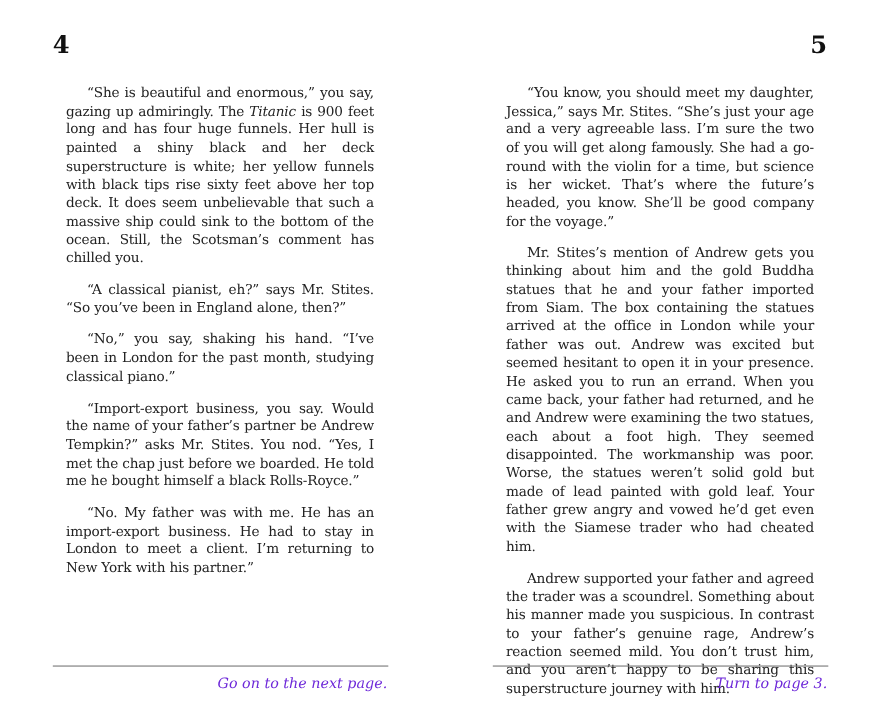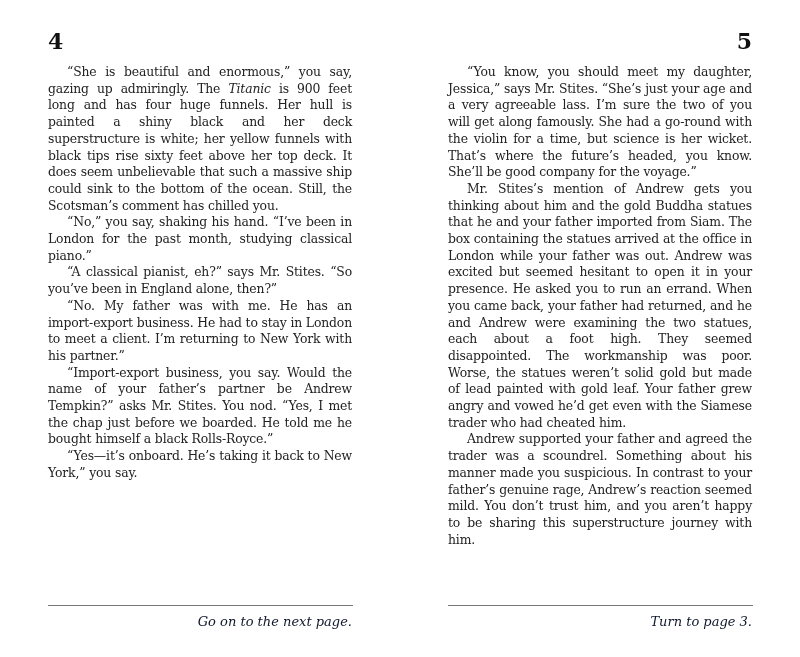--- a/index.html
+++ b/index.html
@@ -8,38 +8,37 @@
     .page { position: absolute; top: 0; width: 400px; height: 657px; }
     .page.left { left: 0; }
     .page.right { left: 400px; }
     .pnum { position: absolute; top: 28px; font-weight: bold; font-size: 22px;
             color: #111; font-family: "DejaVu Serif", serif; }
     .left .pnum { left: 48px; }
     .right .pnum { right: 48px; }
     .body { position: absolute; top: 64px; left: 48px; width: 304px;
             font-size: 12.4px; line-height: 16.7px; text-align: justify;
             letter-spacing: -0.15px; }
-    .body p { margin: 0; text-indent: 19px; }
+    .body p { margin: 12px; text-indent: 19px; }
     .rule { position: absolute; top: 605px; left: 48px; width: 305px; height: 0;
             border-top: 1px solid #777; }
     .foot { position: absolute; top: 614px; right: 48px; font-style: italic;
-            font-size: 13px; color: #0f172a; }
+            font-size: 13px; color: #6d28d9; }
   </style>
 </head>
 <body>
 
 <div class="page left">
   <div class="pnum">4</div>
   <div class="body">
     <p><span>“She is beautiful and enormous,” you say, gazing up admiringly. The </span><em>Titanic</em><span> is 900 feet long and has four huge funnels. Her hull is painted a shiny black and her deck superstructure is white; her yellow funnels with black tips rise sixty feet above her top deck. It does seem unbelievable that such a massive ship could sink to the bottom of the ocean. Still, the Scotsman’s comment has chilled you.</span></p>
+    <p>“A classical pianist, eh?” says Mr. Stites. “So you’ve been in England alone, then?”</p>
     <p>“No,” you say, shaking his hand. “I’ve been in London for the past month, studying classical piano.”</p>
-    <p>“A classical pianist, eh?” says Mr. Stites. “So you’ve been in England alone, then?”</p>
+    <p>“Import-export business, you say. Would the name of your father’s partner be Andrew Tempkin?” asks Mr. Stites. You nod. “Yes, I met the chap just before we boarded. He told me he bought himself a black Rolls-Royce.”</p>
     <p>“No. My father was with me. He has an import-export business. He had to stay in London to meet a client. I’m returning to New York with his partner.”</p>
-    <p>“Import-export business, you say. Would the name of your father’s partner be Andrew Tempkin?” asks Mr. Stites. You nod. “Yes, I met the chap just before we boarded. He told me he bought himself a black Rolls-Royce.”</p>
-    <p>“Yes—it’s onboard. He’s taking it back to New York,” you say.</p>
   </div>
   <div class="rule"></div>
   <div class="foot">Go on to the next page.</div>
 </div>
 
 <div class="page right">
   <div class="pnum">5</div>
   <div class="body">
     <p>“You know, you should meet my daughter, Jessica,” says Mr. Stites. “She’s just your age and a very agreeable lass. I’m sure the two of you will get along famously. She had a go-round with the violin for a time, but science is her wicket. That’s where the future’s headed, you know. She’ll be good company for the voyage.”</p>
     <p>Mr. Stites’s mention of Andrew gets you thinking about him and the gold Buddha statues that he and your father imported from Siam. The box containing the statues arrived at the office in London while your father was out. Andrew was excited but seemed hesitant to open it in your presence. He asked you to run an errand. When you came back, your father had returned, and he and Andrew were examining the two statues, each about a foot high. They seemed disappointed. The workmanship was poor. Worse, the statues weren’t solid gold but made of lead painted with gold leaf. Your father grew angry and vowed he’d get even with the Siamese trader who had cheated him.</p>

